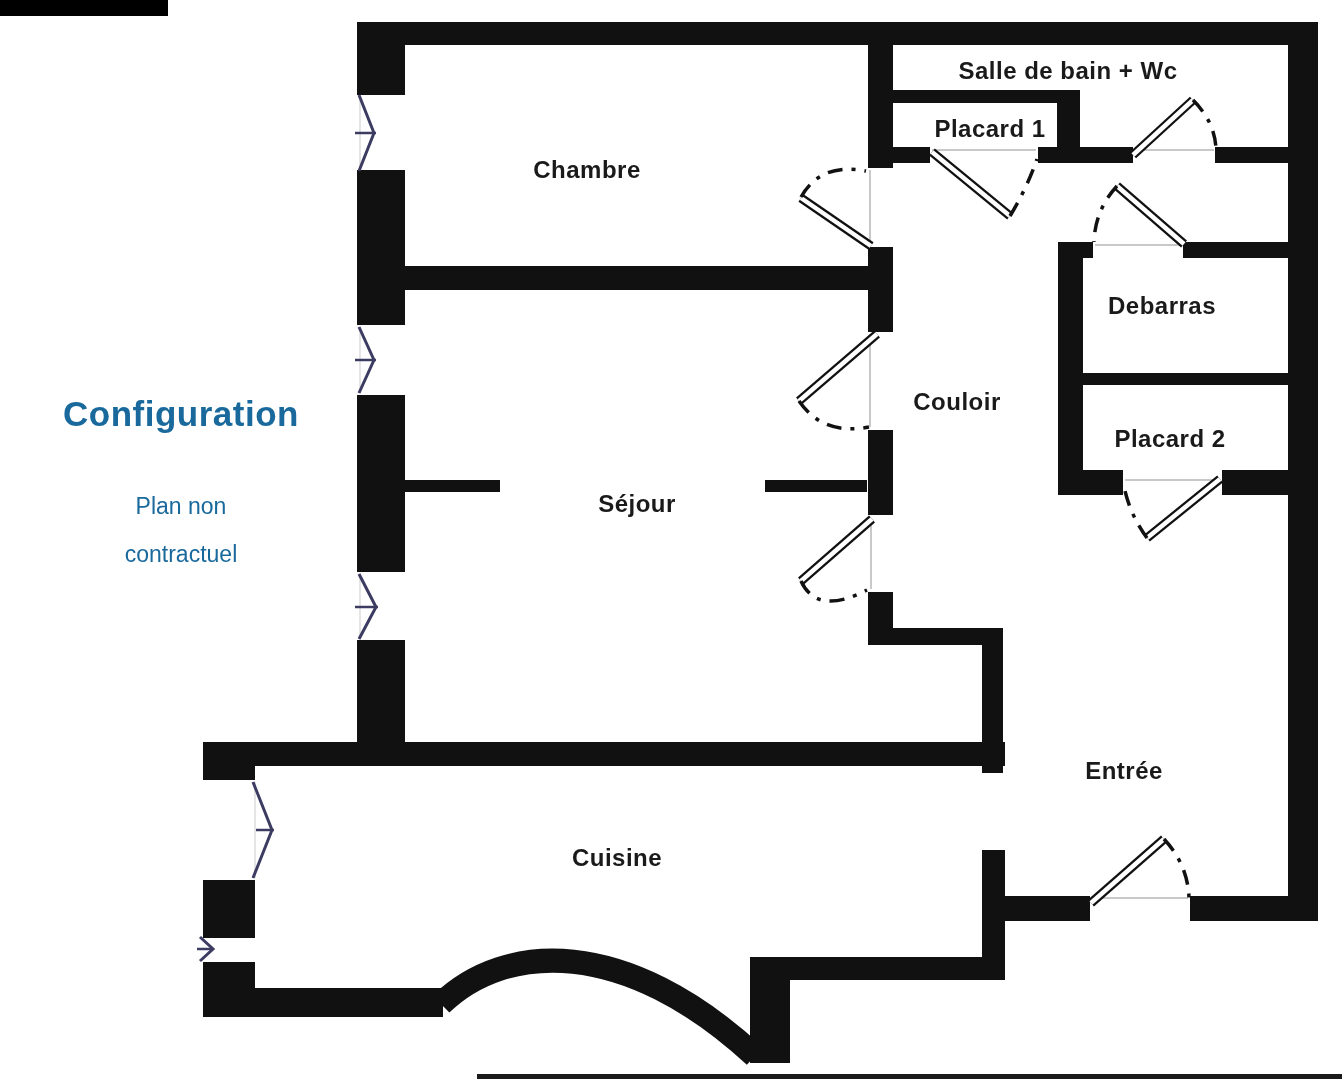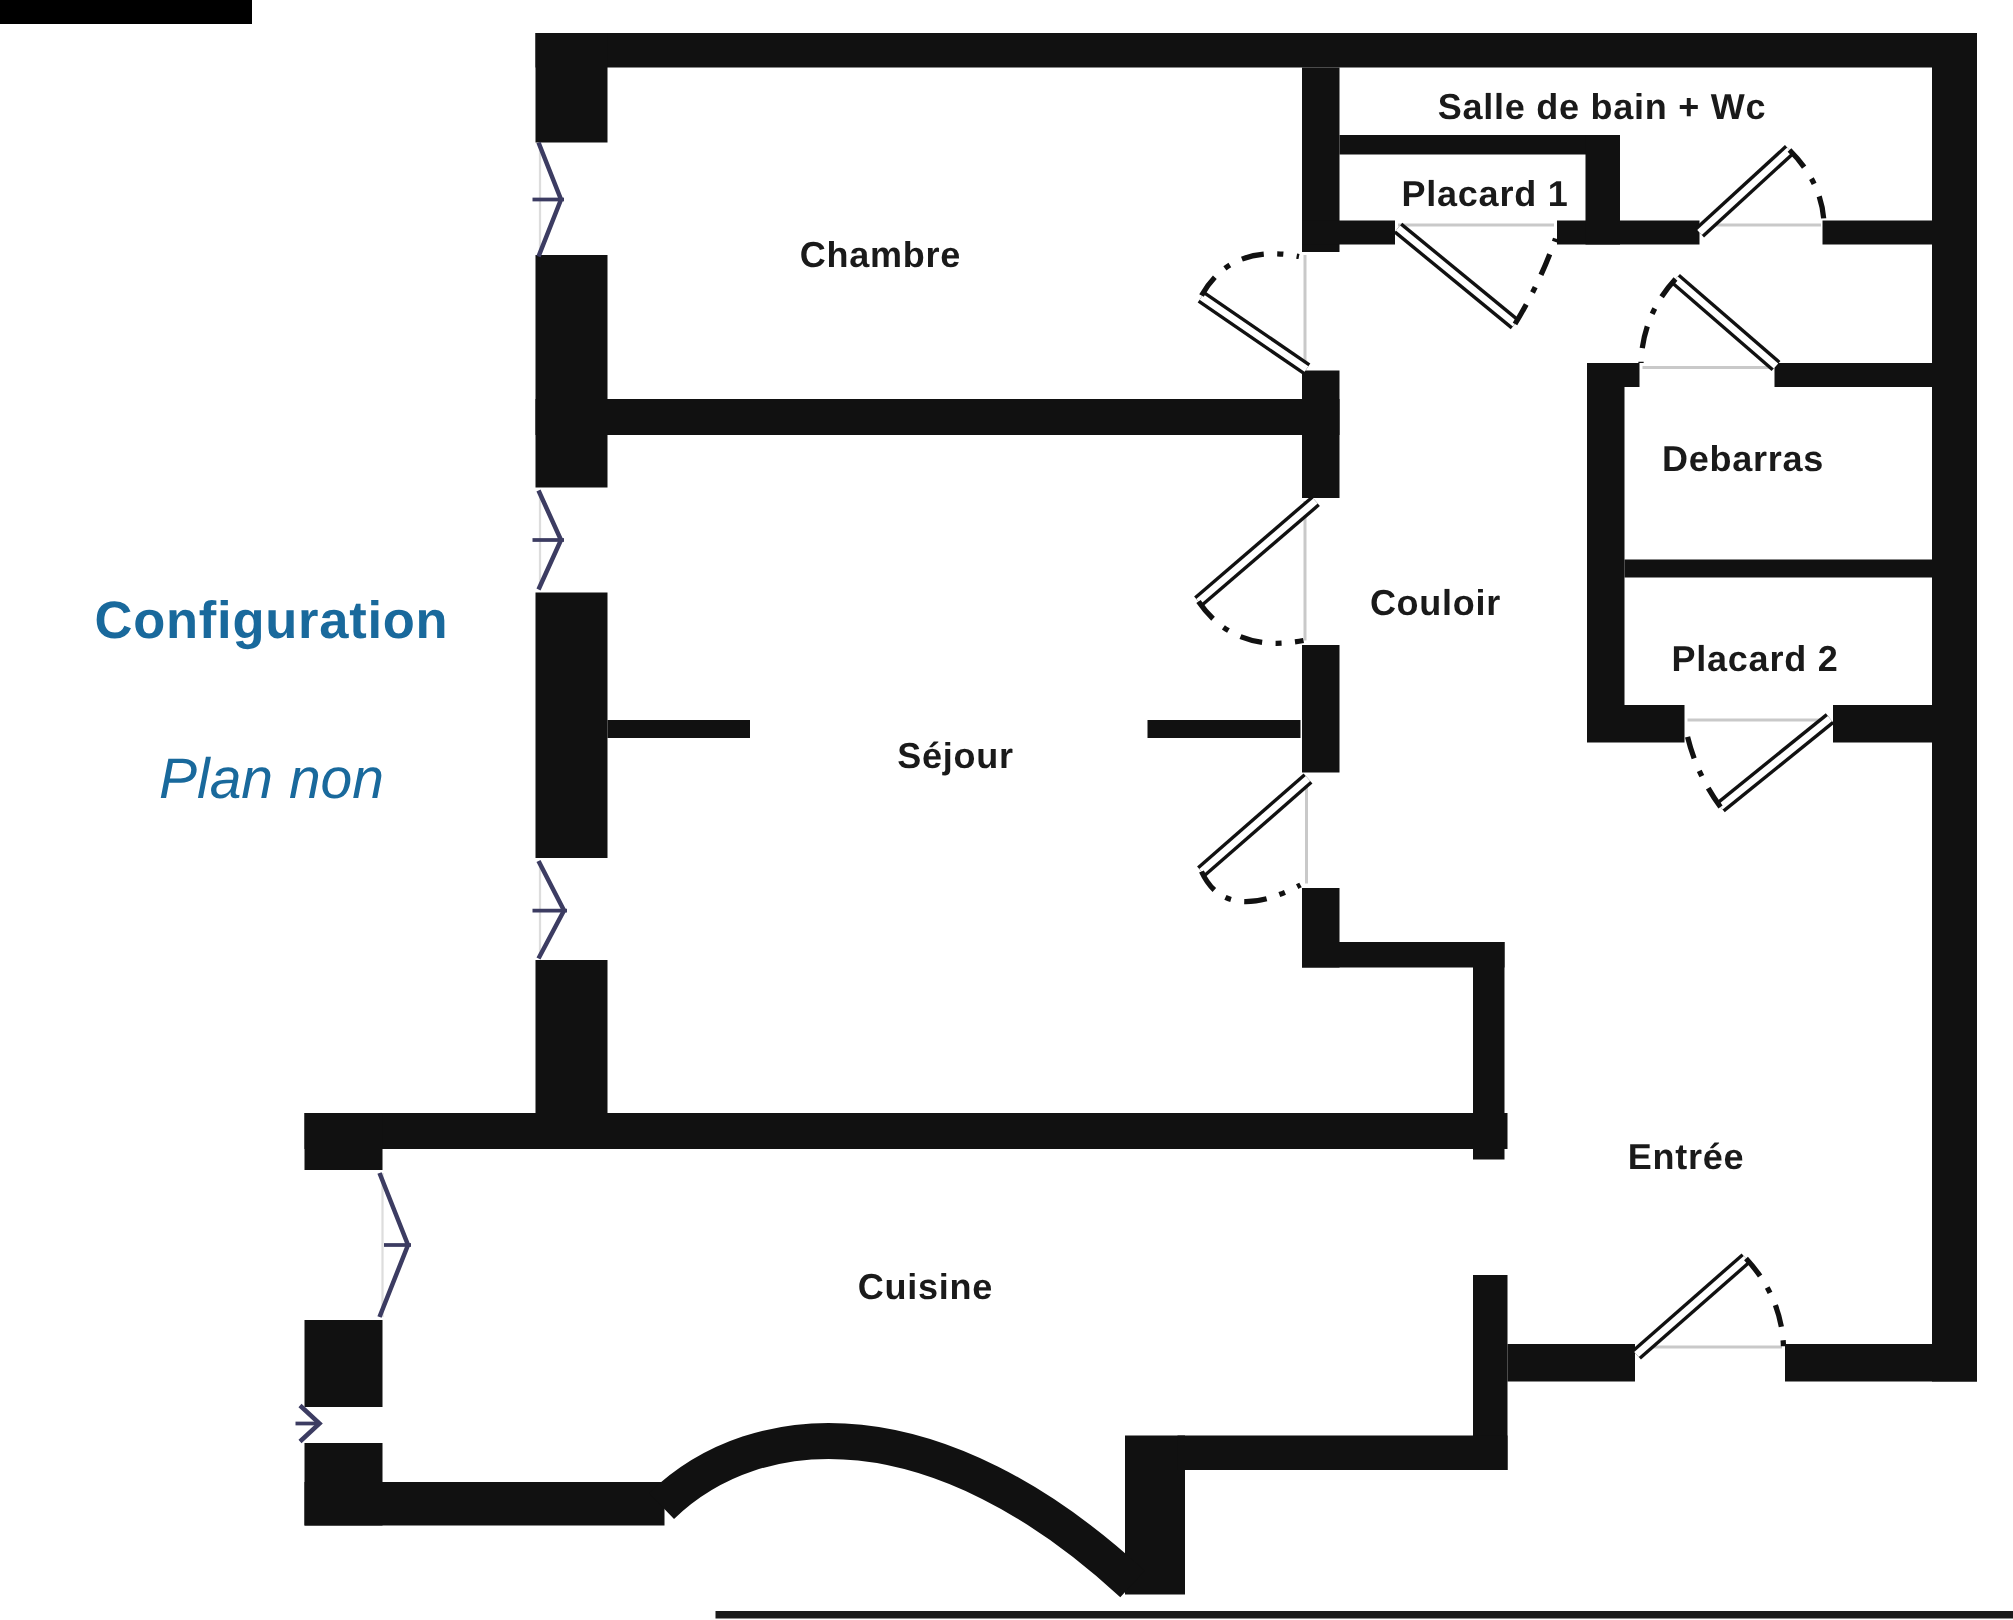--- a/index.html
+++ b/index.html
@@ -1,21 +1,21 @@
 <!DOCTYPE html>
 <html><head>
 <meta charset="utf-8">
 <style>
   html,body{margin:0;padding:0;background:#fff;}
   .stage{position:relative;width:1342px;height:1080px;background:#ffffff;overflow:hidden;
          font-family:"Liberation Sans",sans-serif;}
   .banner{position:absolute;left:0;top:0;width:168px;height:16px;background:#000;}
   .side-panel{position:absolute;left:0;top:390px;width:362px;text-align:center;}
   .side-title{font-size:35px;font-weight:700;line-height:47px;letter-spacing:.5px;}
-  .side-subtitle{margin-top:59px;font-size:38px;font-weight:400;line-height:48px;font-style:italic;}
+  .side-subtitle{margin-top:45px;font-size:23px;font-weight:400;line-height:48px;}
   svg{position:absolute;left:0;top:0;}
   .wall{fill:#111;}
   .room-label{font-family:"Liberation Sans",sans-serif;font-size:24px;font-weight:700;
               fill:#1a1a1a;text-anchor:middle;letter-spacing:.5px;}
   .leaf-casing{stroke:#111;stroke-width:9;}
   .leaf-core{stroke:#fff;stroke-width:4.5;}
   .door-arc{stroke:#111;stroke-width:3.5;fill:none;stroke-dasharray:15 9 4 9;}
   .threshold{stroke:#c9c9c9;stroke-width:2;}
   .threshold-light{stroke:#dddddd;stroke-width:1.5;}
   .window{fill:none;stroke-width:3;stroke-linejoin:miter;}
@@ -28,20 +28,21 @@
 <div class="stage">
 
   <div class="banner"></div>
 
   <div class="side-panel">
     <div class="side-title" id="side-title" style="color: rgb(25, 105, 156);">
       <div>Configuration</div>
     </div>
     <div class="side-subtitle" id="side-subtitle" style="color: rgb(25, 105, 156);">
       <div>Plan non</div>
+      <div>contractuel</div>
     </div>
   </div>
 
   <svg width="1342" height="1080" viewBox="0 0 1342 1080">
 
     <g>
       <rect class="wall" x="357" y="22" width="961" height="23"></rect>
       <rect class="wall" x="1288" y="22" width="30" height="899"></rect>
       <rect class="wall" x="357" y="22" width="48" height="73"></rect>
       <rect class="wall" x="357" y="170" width="48" height="155"></rect>

